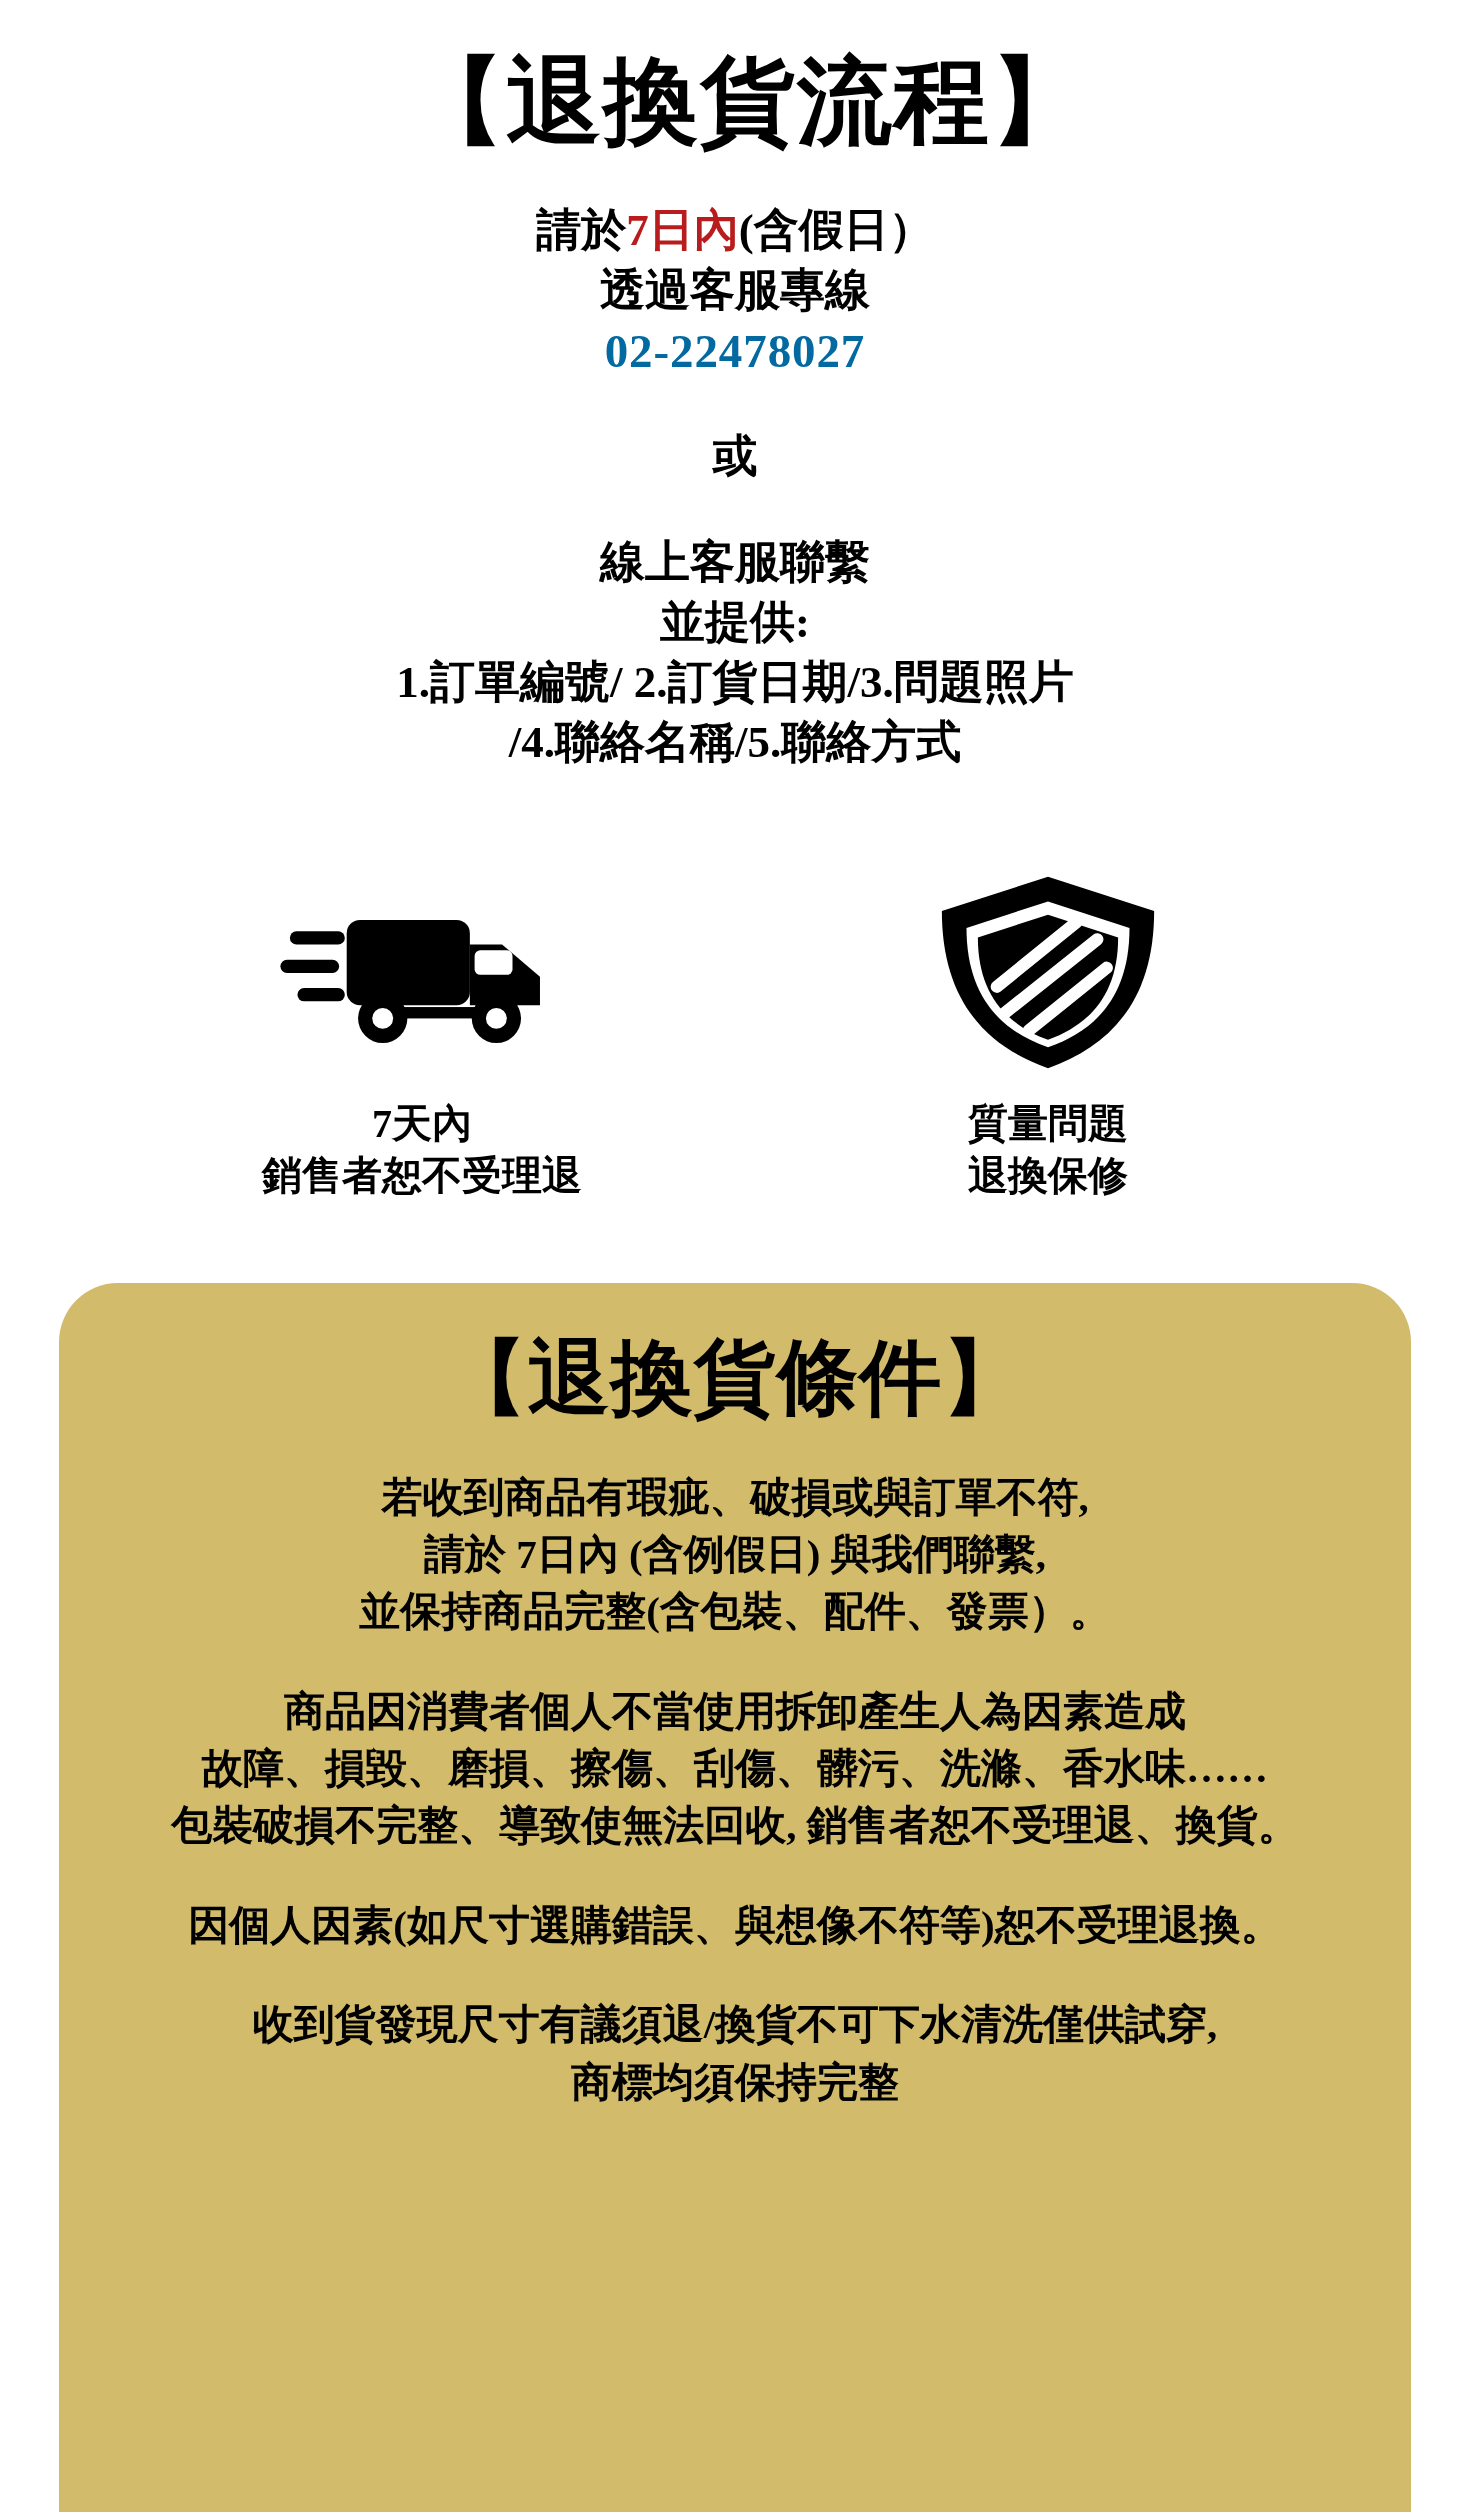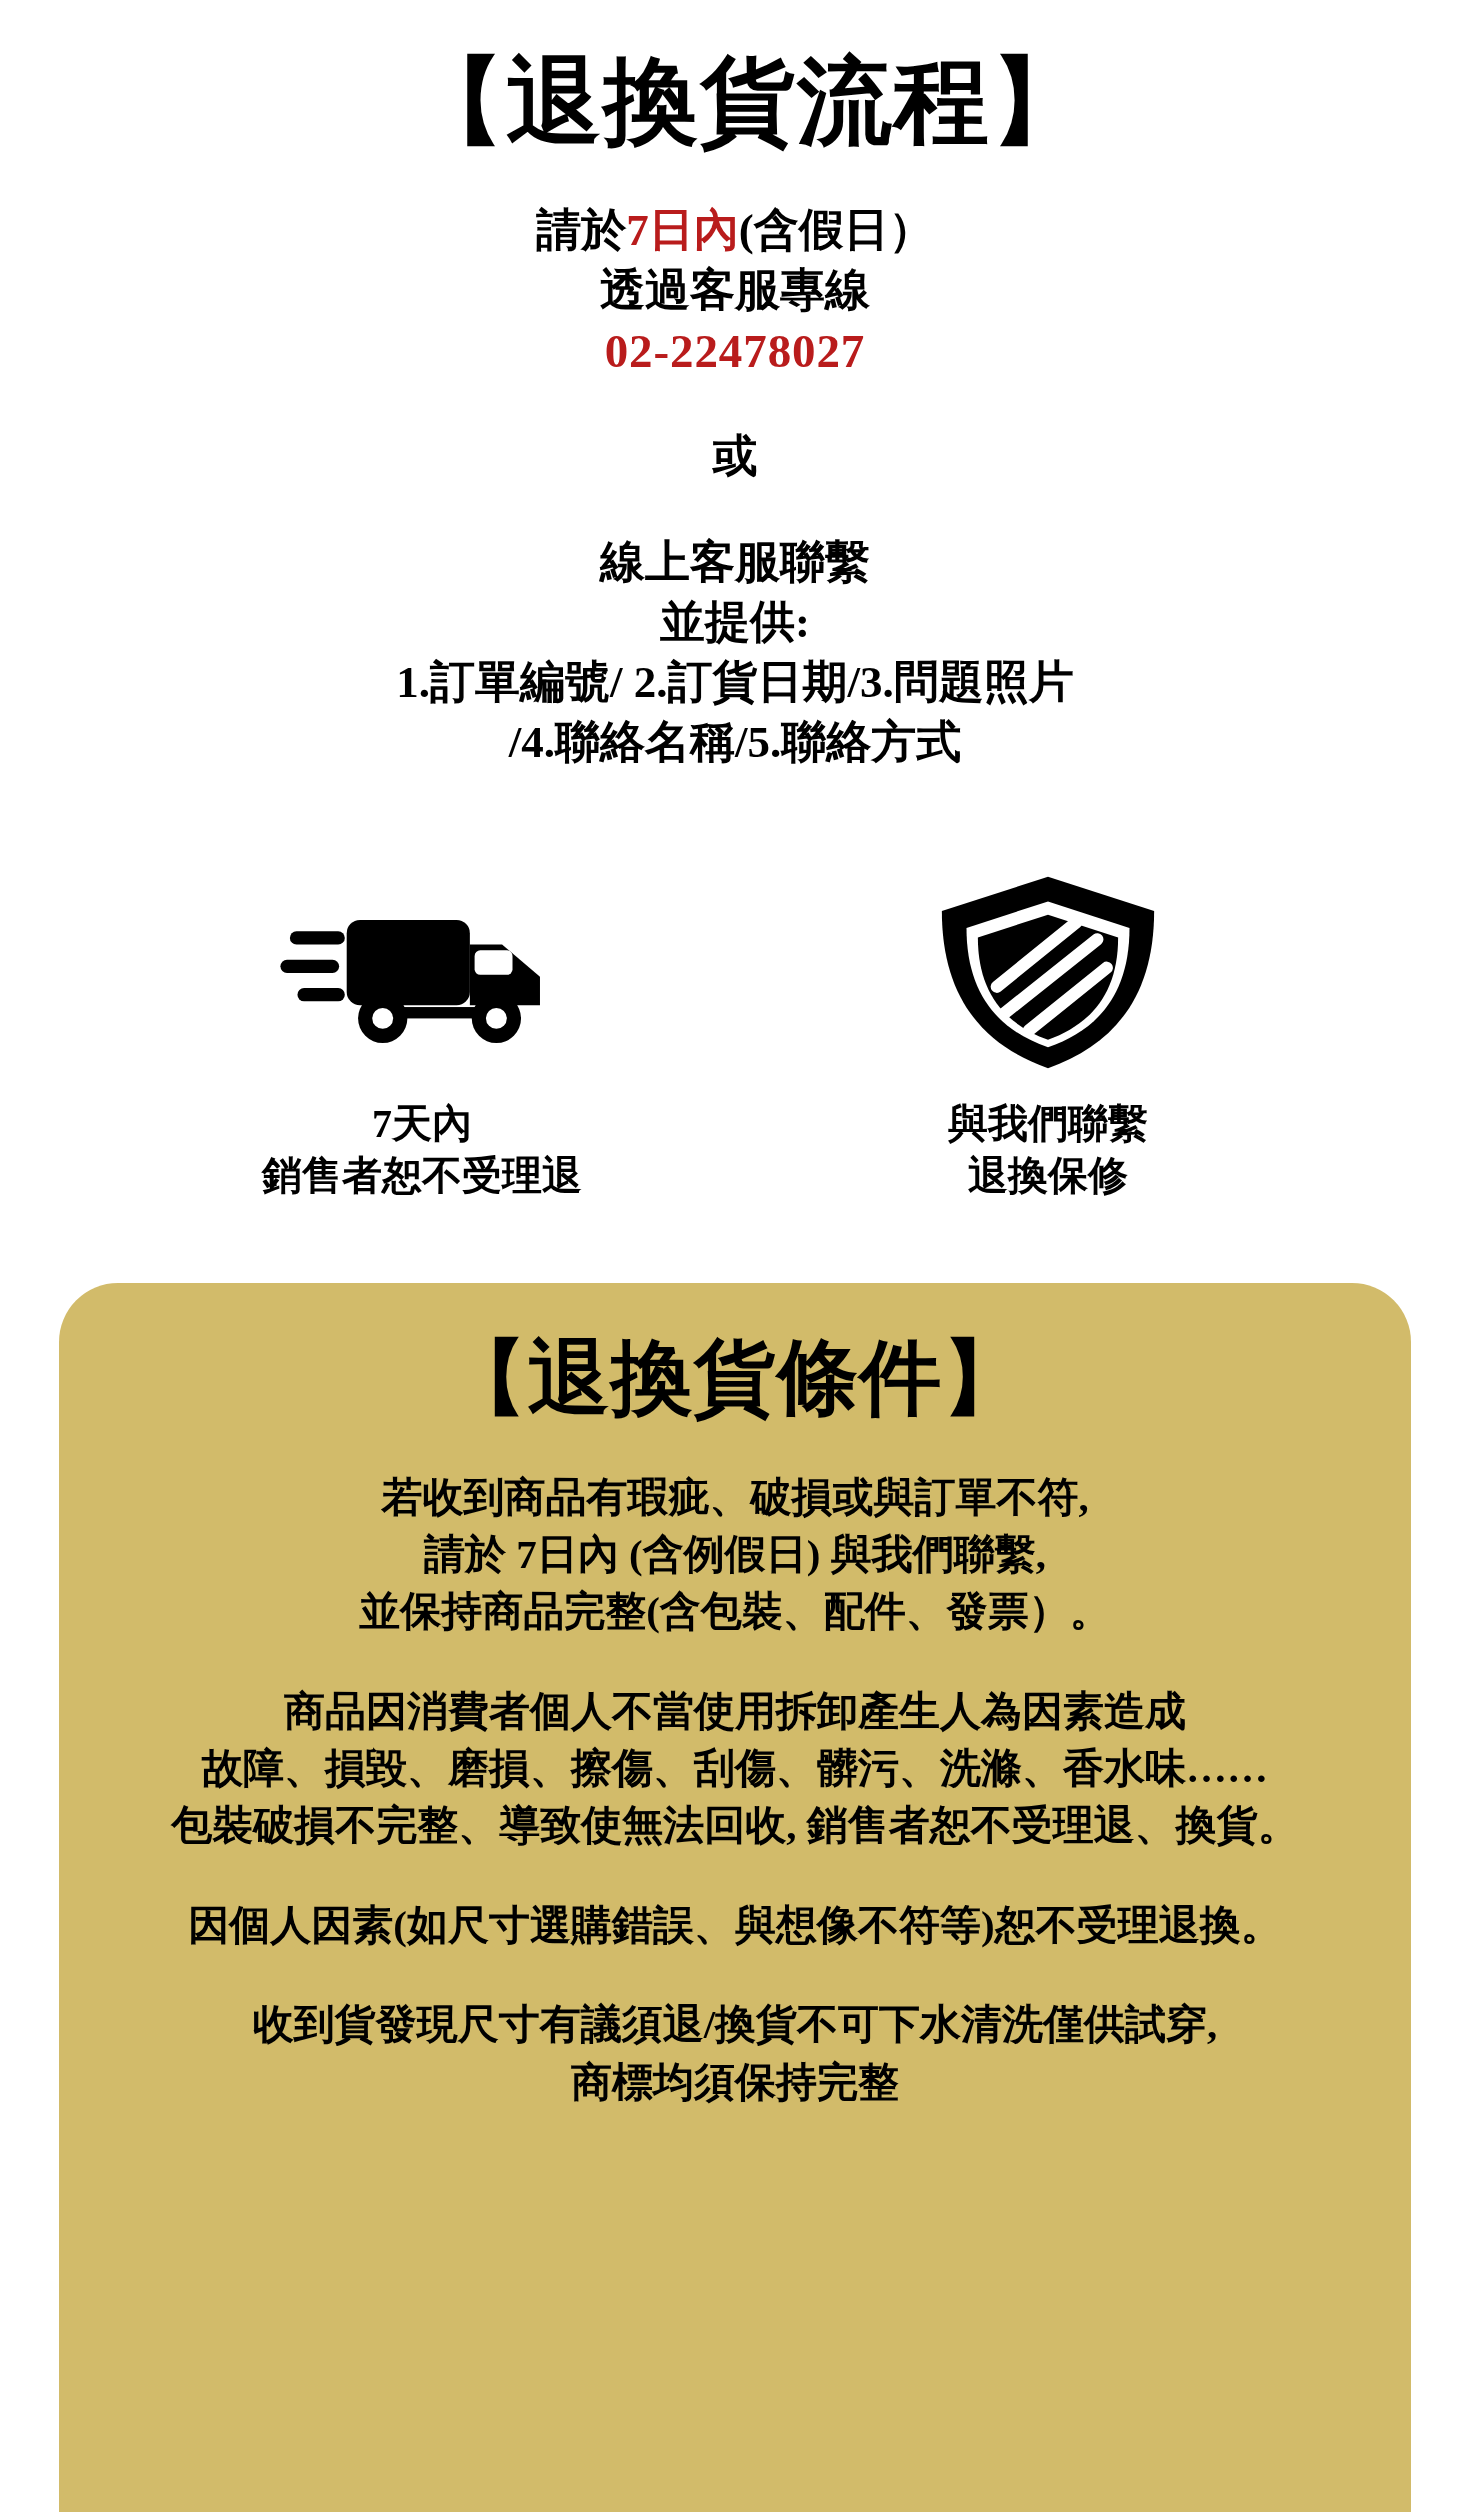--- a/index.html
+++ b/index.html
@@ -43,21 +43,21 @@
     line-height: 1.32;
     text-align: center;
   }
   .contact-line {
     white-space: nowrap;
   }
   .accent {
     color: #b91c1c;
   }
   .phone {
-    color: #b91c1c;
+    color: #0369a1;
     font-size: 47px;
     letter-spacing: 0.9px;
   }
   .spacer-sm { height: 44px; }
   .spacer-md { height: 47px; }
 
   .or-word {
     font-weight: bold;
     font-size: 45px;
   }
@@ -190,21 +190,21 @@
               <path d="M120 44 L194 68 C194 128 164 160 120 176 C76 160 46 128 46 68 Z" fill="#000000"></path>
               <g stroke="#ffffff" stroke-width="13" stroke-linecap="round">
                 <line x1="66" y1="120" x2="150" y2="52"></line>
                 <line x1="74" y1="148" x2="172" y2="70"></line>
                 <line x1="100" y1="166" x2="182" y2="100"></line>
               </g>
             </g>
           </svg>
         </div>
         <div class="icon-caption">
-          <div>與我們聯繫</div>
+          <div>質量問題</div>
           <div>退換保修</div>
         </div>
       </div>
 
     </div>
   </div>
 
   <div class="gold-panel" style="background: rgb(210, 187, 106);">
     <h2 class="gold-title">【退換貨條件】</h2>
 

